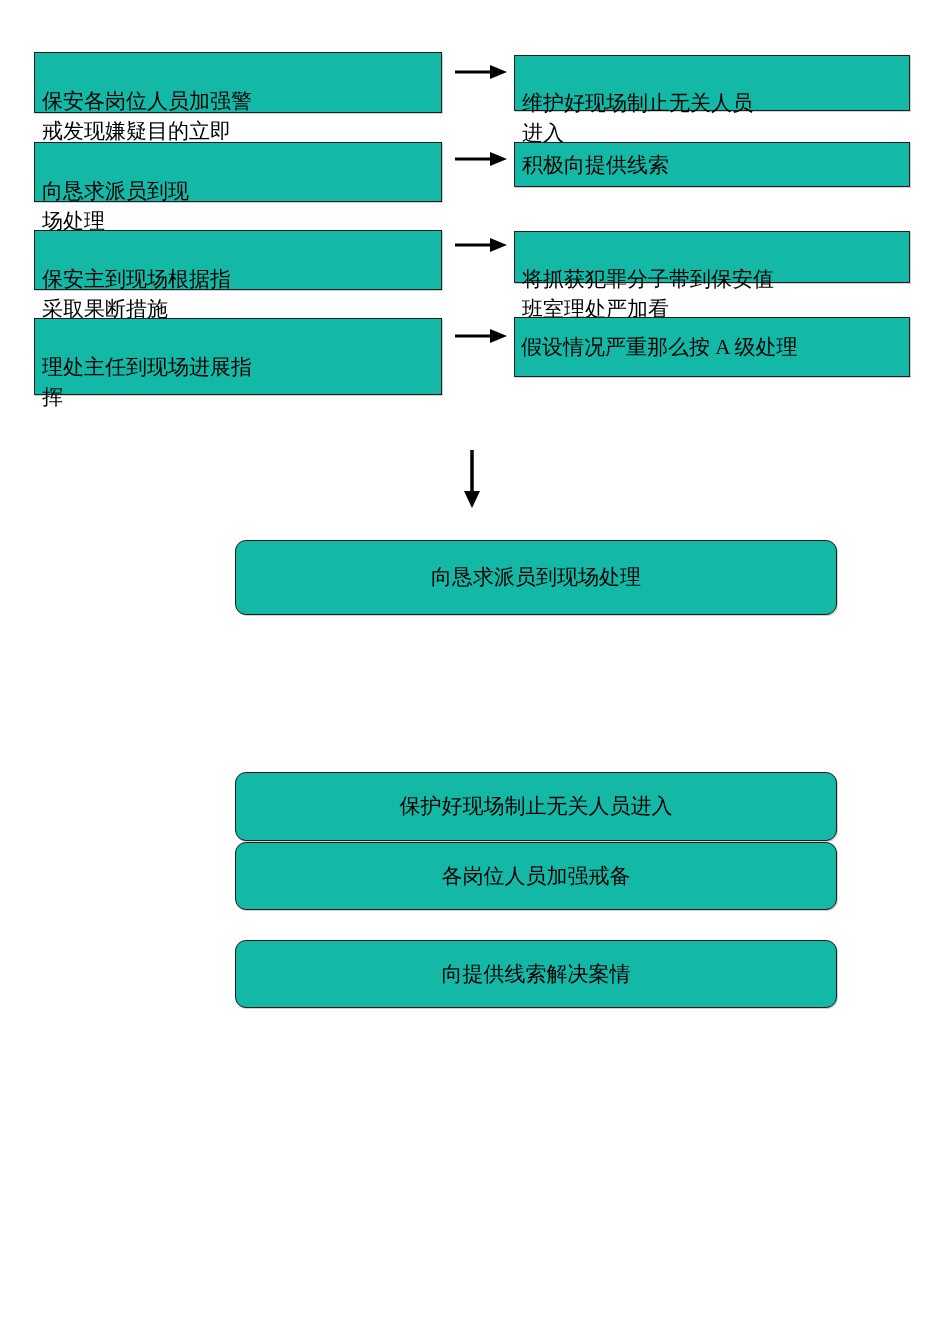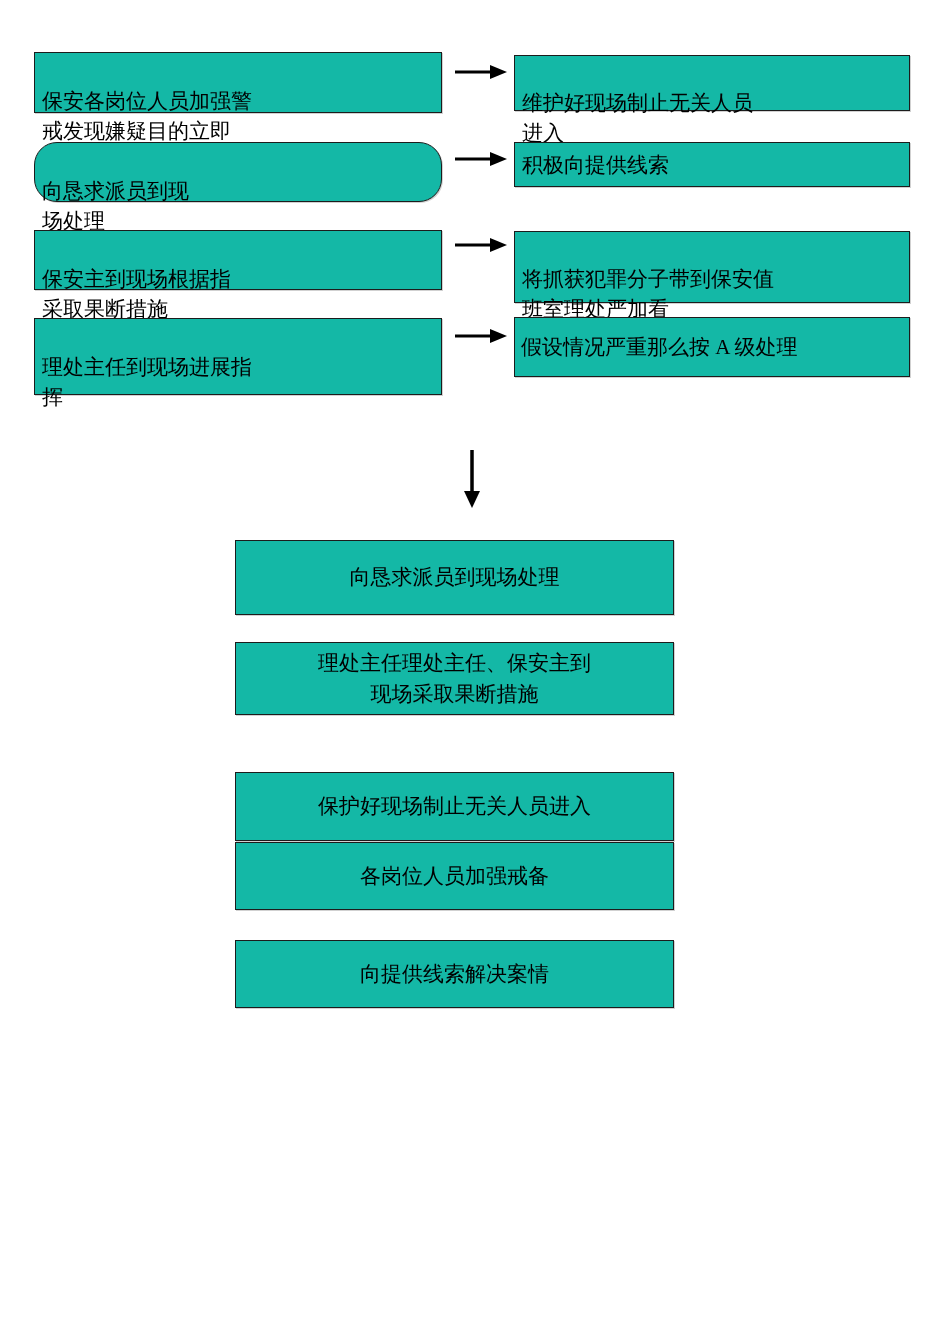--- a/index.html
+++ b/index.html
@@ -47,26 +47,27 @@
     top: 405px;
     width: 154px;
     height: 36px;
     display: flex;
     align-items: center;
     justify-content: center;
     text-align: center;
   }
   .seq-box {
     left: 235px;
-    width: 439px;
+    width: 602px;
     display: flex;
     align-items: center;
     justify-content: center;
     text-align: center;
     line-height: 31px;
+    border-radius: 11px;
   }
   .harrow {
     position: absolute;
     left: 455px;
     width: 52px;
     height: 16px;
   }
   .varrow {
     position: absolute;
     left: 462px;
@@ -86,41 +87,41 @@
   </div>
   <svg class="harrow" style="top:64px;" viewBox="0 0 52 16">
     <line x1="0" y1="8" x2="37" y2="8" stroke="#000" stroke-width="3"></line>
     <polygon points="35,1 52,8 35,15" fill="#000"></polygon>
   </svg>
   <div class="box right-box" style="top:55px;height:56px;">
     <span>维护好现场制止无关人员
 进入</span>
   </div>
 
-  <div class="box left-box" style="top:142px;height:60px;border-radius:23px;">
+  <div class="box left-box" style="top:142px;height:60px;">
     <span>向恳求派员到现
 场处理</span>
   </div>
   <svg class="harrow" style="top:151px;" viewBox="0 0 52 16">
     <line x1="0" y1="8" x2="37" y2="8" stroke="#000" stroke-width="3"></line>
     <polygon points="35,1 52,8 35,15" fill="#000"></polygon>
   </svg>
   <div class="box right-box vcenter" style="top:142px;height:45px;">
     <span>积极向提供线索</span>
   </div>
 
   <div class="box left-box" style="top:230px;height:60px;">
     <span>保安主到现场根据指
 采取果断措施</span>
   </div>
   <svg class="harrow" style="top:237px;" viewBox="0 0 52 16">
     <line x1="0" y1="8" x2="37" y2="8" stroke="#000" stroke-width="3"></line>
     <polygon points="35,1 52,8 35,15" fill="#000"></polygon>
   </svg>
-  <div class="box right-box" style="top:231px;height:72px;">
+  <div class="box right-box" style="top:231px;height:52px;">
     <span>将抓获犯罪分子带到保安值
 班室理处严加看</span>
   </div>
 
   <div class="box left-box" style="top:318px;height:77px;">
     <span>理处主任到现场进展指
 挥</span>
   </div>
   <svg class="harrow" style="top:328px;" viewBox="0 0 52 16">
     <line x1="0" y1="8" x2="37" y2="8" stroke="#000" stroke-width="3"></line>
@@ -132,24 +133,20 @@
 
 
   <svg class="varrow" viewBox="0 0 20 58">
     <line x1="10" y1="0" x2="10" y2="44" stroke="#000" stroke-width="3.5"></line>
     <polygon points="2,41 18,41 10,58" fill="#000"></polygon>
   </svg>
 
   <div class="box seq-box" style="top:540px;height:75px;">
     <span>向恳求派员到现场处理</span>
   </div>
-  <div class="box seq-box" style="top:642px;height:73px;">
-    <span>理处主任理处主任、保安主到
-现场采取果断措施</span>
-  </div>
   <div class="box seq-box" style="top:743px;height:69px;margin-top:29px;">
     <span>保护好现场制止无关人员进入</span>
   </div>
   <div class="box seq-box" style="top:842px;height:68px;">
     <span>各岗位人员加强戒备</span>
   </div>
   <div class="box seq-box" style="top:940px;height:68px;">
     <span>向提供线索解决案情</span>
   </div>
 

